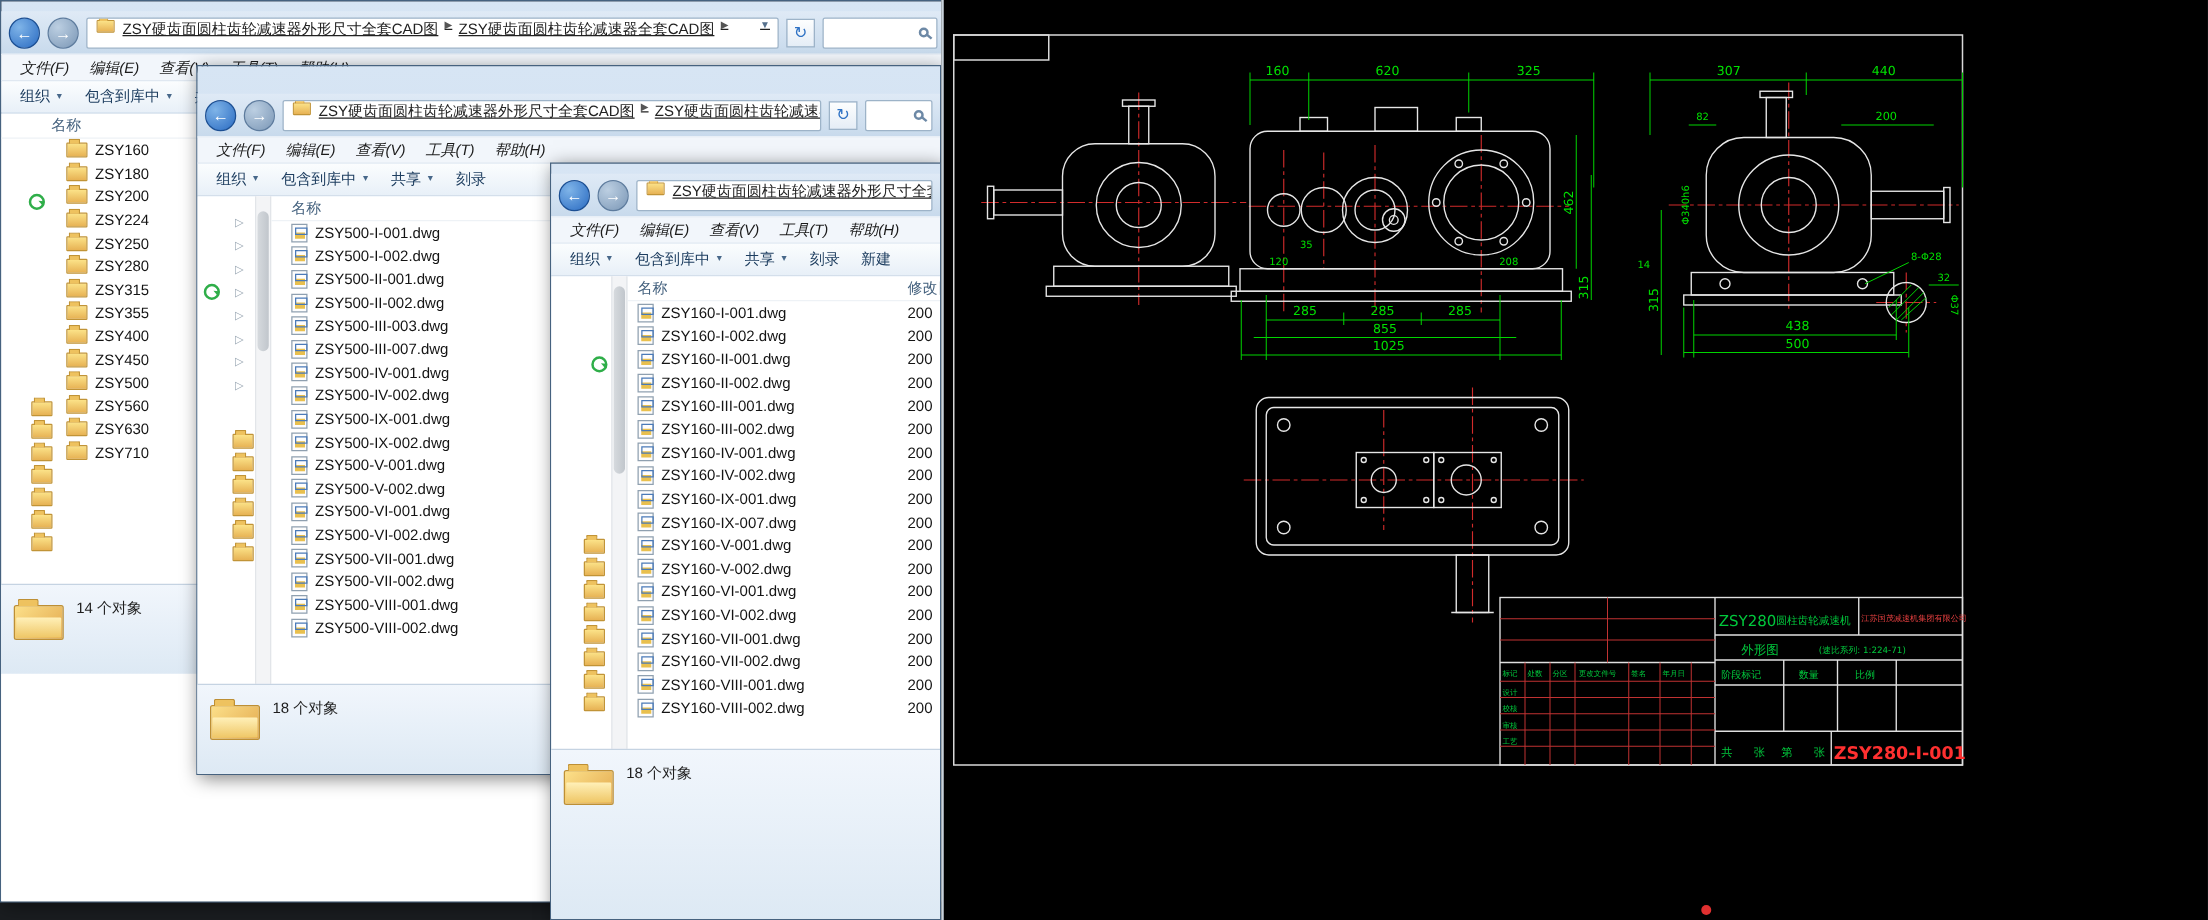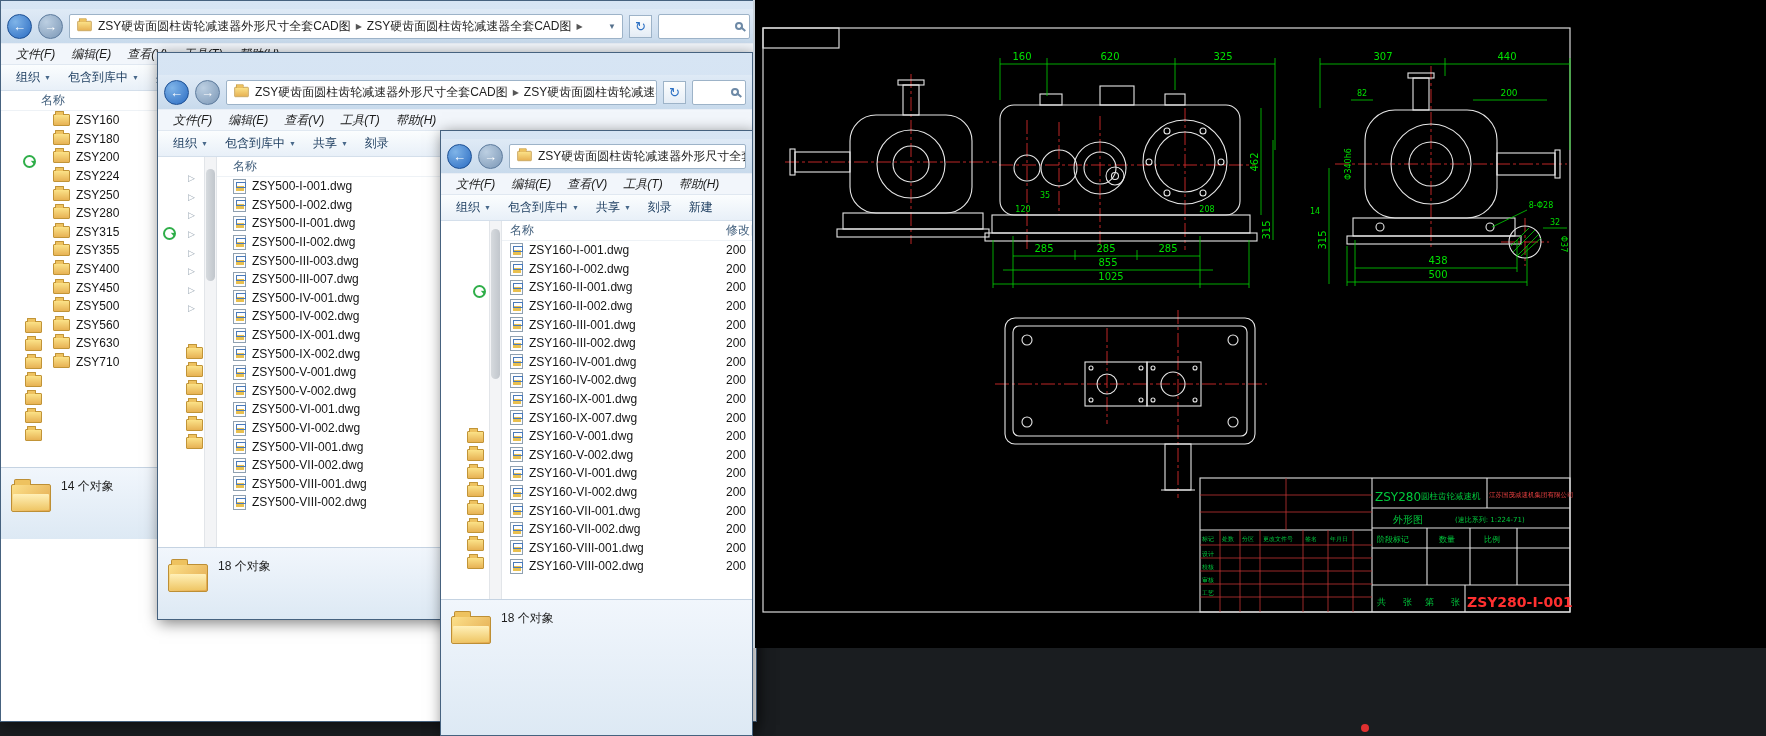--- a/index.html
+++ b/index.html
@@ -19,21 +19,21 @@
   .winC { left:440px; top:130px; width:313px; height:606px; z-index:3; }
   .tpadA { height:8px; flex:none; } .tpadB { height:22px; flex:none; } .tpadC { height:8px; flex:none; }
 
   .addr { height:34px; flex:none; display:flex; align-items:center; gap:6px; padding:0 6px;
           background:linear-gradient(#dfeaf6,#c8daec); }
   .navbtn { width:25px; height:25px; flex:none; border-radius:50%; color:#fff; font-size:13px;
             display:flex; align-items:center; justify-content:center;
             background:radial-gradient(circle at 32% 30%,#7fb4e8,#2a6bc2); border:1px solid #1c4f93; }
   .navbtn.fwd { background:radial-gradient(circle at 32% 30%,#bccfe2,#7b97b6); border-color:#5d7b9d; }
   .abox { flex:1; height:25px; min-width:0; background:#fff; border:1px solid #9db3c8; border-radius:2px;
-          display:flex; align-items:center; gap:5px; padding:0 6px; overflow:hidden; font-size:12px; color:#222; }
+          display:flex; align-items:flex-start; gap:5px; padding:0 6px; overflow:hidden; font-size:12px; color:#222;text-decoration:underline; }
   .crumb { white-space:nowrap; }
   .sep { font-size:8px; color:#555; flex:none; }
   .ddl { margin-left:auto; font-size:8px; color:#55708c; flex:none; }
   .refresh { width:23px; height:23px; flex:none; display:flex; align-items:center; justify-content:center;
              background:linear-gradient(#fdfefe,#e5edf6); border:1px solid #9db3c8; color:#2f72c4; font-size:13px; }
   .searchbox { height:25px; flex:none; background:#fff; border:1px solid #9db3c8; border-radius:2px;
                display:flex; align-items:center; justify-content:flex-end; padding:0 6px; }
   .winA .searchbox { width:92px; } .winB .searchbox { width:54px; }
   .mag { width:8px; height:8px; border:2px solid #6d89a6; border-radius:50%; position:relative; }
   .mag::after { content:''; position:absolute; width:6px; height:2px; background:#6d89a6;
@@ -89,21 +89,21 @@
   .filler { flex:1; background:#fff; }
   .bigfold { position:absolute; left:10px; top:16px; width:40px; height:28px; border-radius:2px;
              background:linear-gradient(135deg,#fce08a,#e2a84d); border:1px solid #bd8f35; }
   .bigfold::before { content:''; position:absolute; top:-6px; left:2px; width:15px; height:5px;
                      background:#eec25f; border:1px solid #bd8f35; border-bottom:none; border-radius:2px 2px 0 0; }
   .bigfold::after { content:''; position:absolute; left:1px; bottom:1px; width:36px; height:16px;
                     background:linear-gradient(#fff0b8,#efc767); border-radius:1px; }
   .status { position:absolute; left:60px; top:10px; font-size:12px; color:#1e1e1e; }
 
   
-  .cad { position:absolute; left:753px; top:0; width:1013px; height:648px; background:#000;
+  .cad { position:absolute; left:753px; top:0; width:1013px; height:736px; background:#000;
          border-left:2px solid #c9d2da; z-index:4; }
   svg text { font-family:"DejaVu Sans","Liberation Sans",sans-serif; }
 </style>
 </head>
 <body>
 
 <div class="strip">
   <span class="ticon" style="background:#4a6c9b"></span>
   <span class="ticon" style="background:#7a7f85"></span>
   <span class="ticon" style="background:#565b60"></span>

